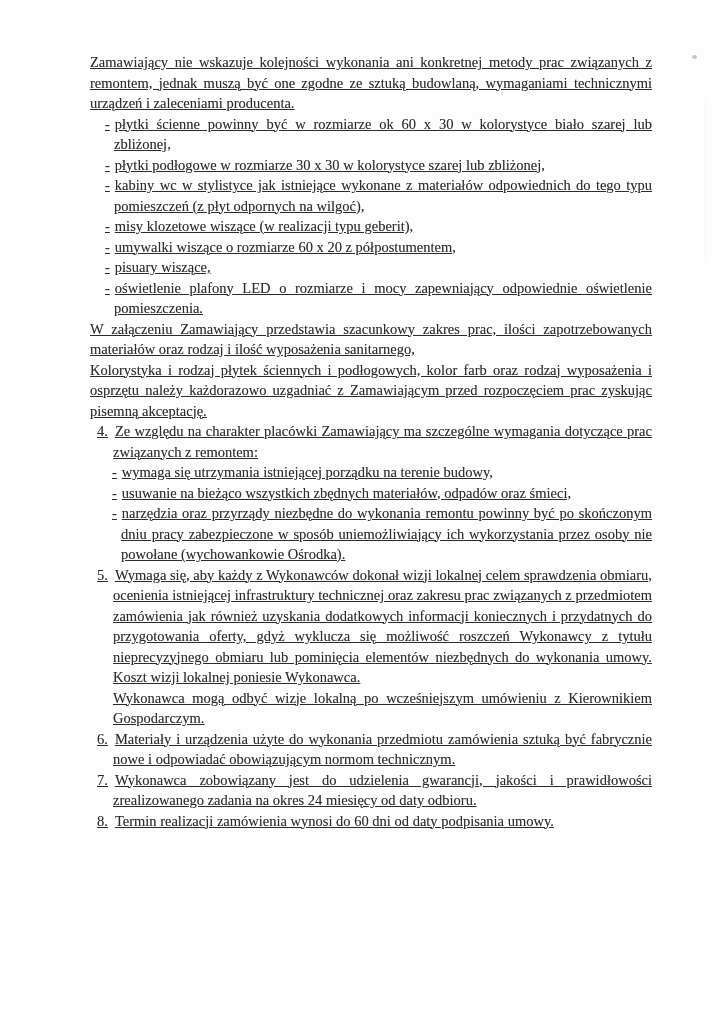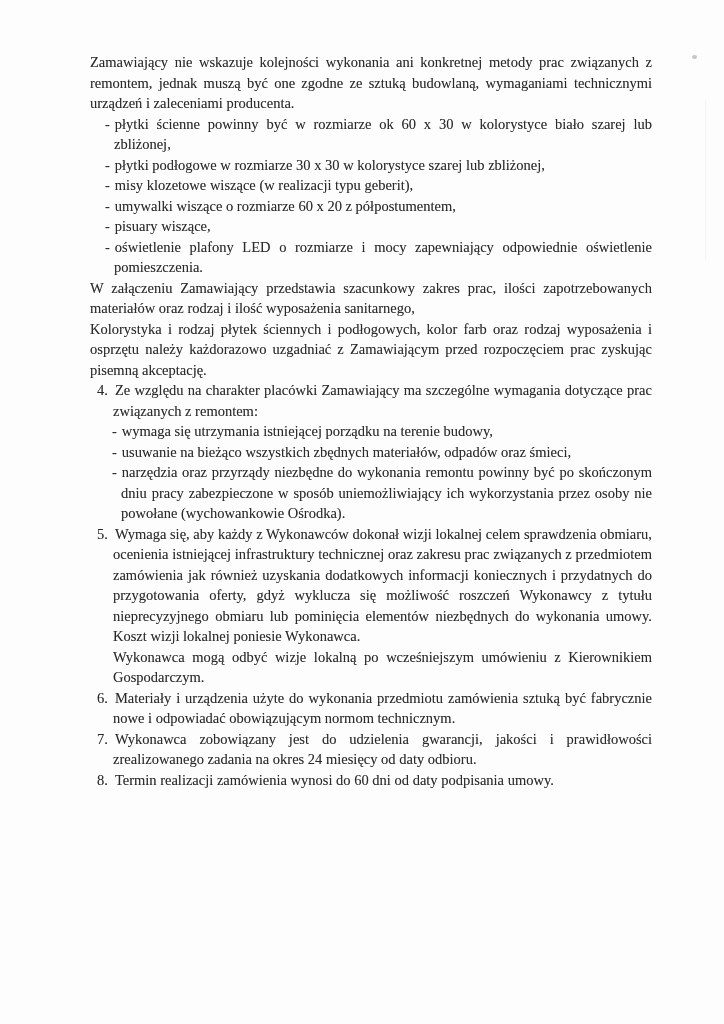--- a/index.html
+++ b/index.html
@@ -15,21 +15,21 @@
     background: #fdfdfd;
     padding: 52px 72px 0 90px;
     font-family: "Liberation Serif", serif;
     font-size: 14.5px;
     line-height: 20.5px;
     color: #2b2b2b;
     text-align: justify;
     text-shadow: 0 0 0.5px rgba(45,45,45,0.35);
     overflow: hidden;
   }
-  .scan-page p { margin: 0; }
+  .scan-page p { margin: 0; text-decoration: underline; }
 
   
   .numbered { padding-left: 23px; text-indent: -16px; }
   .num { padding-right: 7px; }
   .num-wide { padding-right: 10px; }
 
   
   .bullet { padding-left: 24px; text-indent: -9px; }
   .bullet-deep { padding-left: 31px; text-indent: -9px; }
   .dash { padding-right: 5px; }
@@ -70,20 +70,21 @@
 
   <span class="speck"></span>
   <span class="edge-line"></span>
 
   <p>Zamawiający nie wskazuje kolejności wykonania ani konkretnej metody prac związanych z remontem, jednak muszą być one zgodne ze sztuką budowlaną, wymaganiami technicznymi urządzeń i zaleceniami producenta.</p>
 
   <div>
     <div>
       <p class="bullet"><span class="dash">-</span><span>płytki ścienne powinny być w rozmiarze ok 60 x 30 w kolorystyce biało szarej lub zbliżonej,</span></p>
       <p class="bullet"><span class="dash">-</span><span>płytki podłogowe w rozmiarze 30 x 30 w kolorystyce szarej lub zbliżonej,</span></p>
+      <p class="bullet"><span class="dash">-</span><span>kabiny wc w stylistyce jak istniejące wykonane z materiałów odpowiednich do tego typu pomieszczeń (z płyt odpornych na wilgoć),</span></p>
       <p class="bullet"><span class="dash">-</span><span>misy klozetowe wiszące (w realizacji typu geberit),</span></p>
       <p class="bullet"><span class="dash">-</span><span>umywalki wiszące o rozmiarze 60 x 20 z półpostumentem,</span></p>
       <p class="bullet"><span class="dash">-</span><span>pisuary wiszące,</span></p>
       <p class="bullet"><span class="dash">-</span><span>oświetlenie plafony LED o rozmiarze i mocy zapewniający odpowiednie oświetlenie pomieszczenia.</span></p>
     </div>
   </div>
 
   <p>W załączeniu Zamawiający przedstawia szacunkowy zakres prac, ilości zapotrzebowanych materiałów oraz rodzaj i ilość wyposażenia sanitarnego,</p>
   <p>Kolorystyka i rodzaj płytek ściennych i podłogowych, kolor farb oraz rodzaj wyposażenia i osprzętu należy każdorazowo uzgadniać z Zamawiającym przed rozpoczęciem prac zyskując pisemną akceptację.</p>
 

